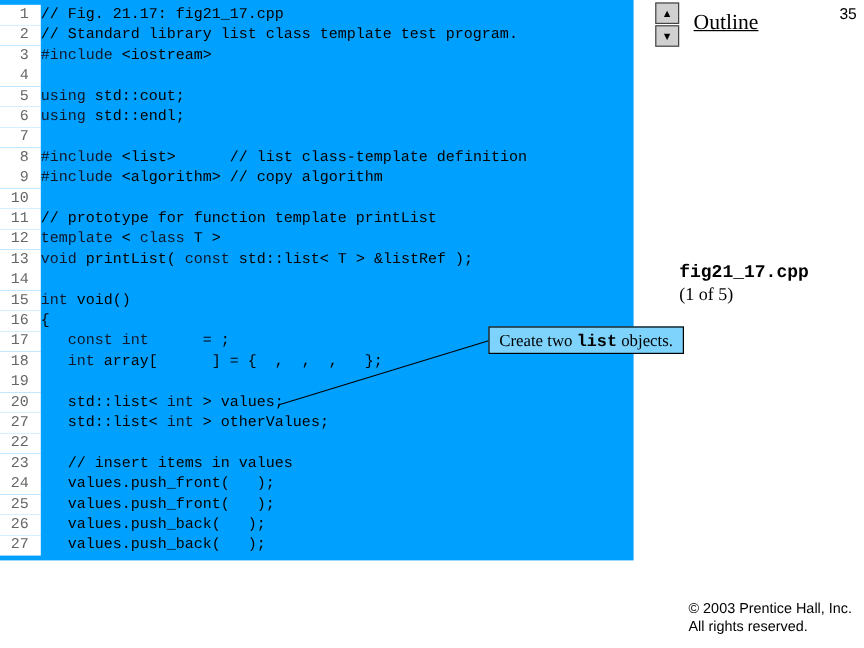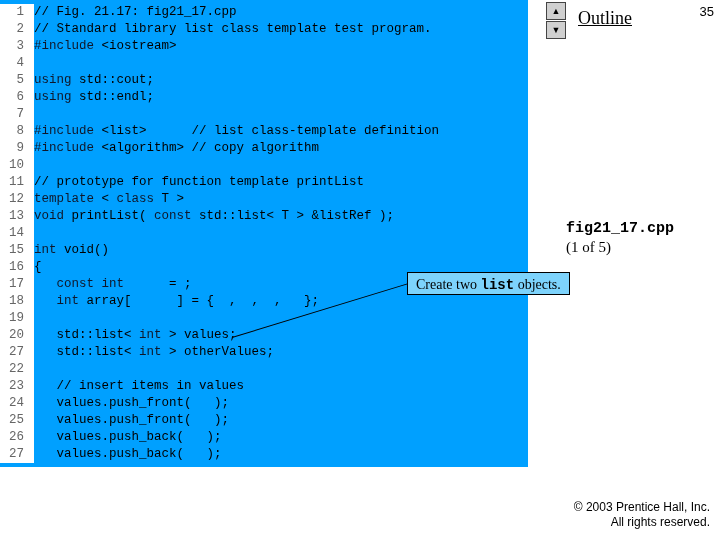--- a/index.html
+++ b/index.html
@@ -9,21 +9,21 @@
   .code{white-space:pre;color:#000}
   .b{font-weight:normal}
   .k{color:#0f172a}
   .rightcol{position:absolute;right:6px;top:2px;width:172px}
   .updown{display:flex;flex-direction:column;gap:1px;margin-left:4px}
   .btn{width:18px;height:16px;background:#d0d0d0;border:1px solid #444;display:flex;align-items:center;justify-content:center;font-size:9px;line-height:1}
   .outline{position:absolute;top:6px;left:36px;font-size:18px;font-family:Georgia,serif;text-decoration:underline}
   .pgnum{position:absolute;right:0;top:2px;font-size:13px}
   .filelabel{position:absolute;top:216px;left:24px;font-family:Georgia,serif;font-size:15px;line-height:19px}
   .mono{font-family:"Courier New",monospace;font-weight:bold}
-  .footer{position:absolute;right:10px;bottom:10px;font-size:12px;text-align:right;line-height:15px}
+  .footer{position:absolute;right:10px;bottom:10px;font-size:12px;text-align:left;line-height:15px}
   .callout{position:absolute;background:#7dd3fc;border:1px solid #000;padding:4px 8px 1px;font-family:"Times New Roman",serif;font-size:14px;white-space:nowrap}
   .callout .mono2{font-family:"Courier New",monospace;font-weight:bold}
   .leader{position:absolute;background:#000;height:1px;transform-origin:left center}
 </style>
 </head>
 <body>
 
 <div class="codebox">
   <div class="row">
       <span class="ln">1</span>

